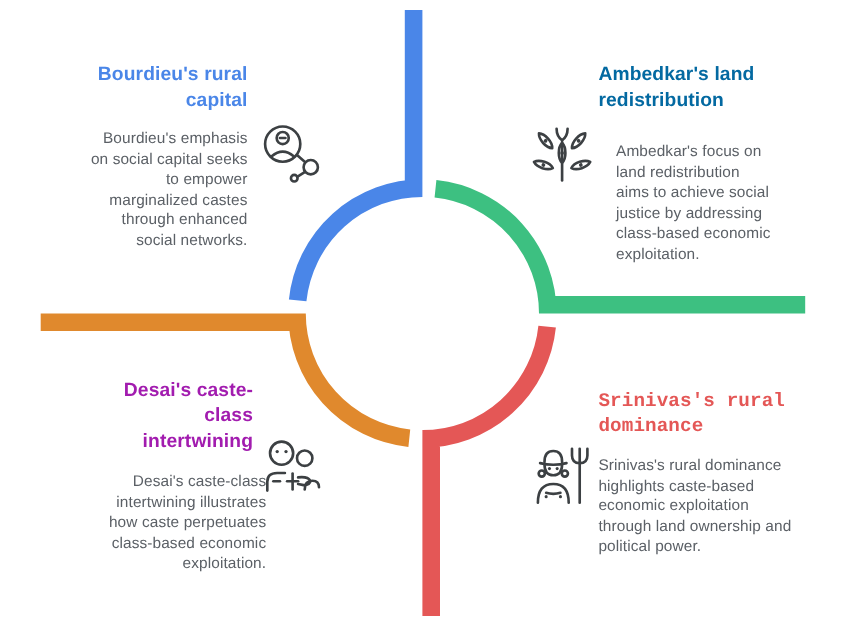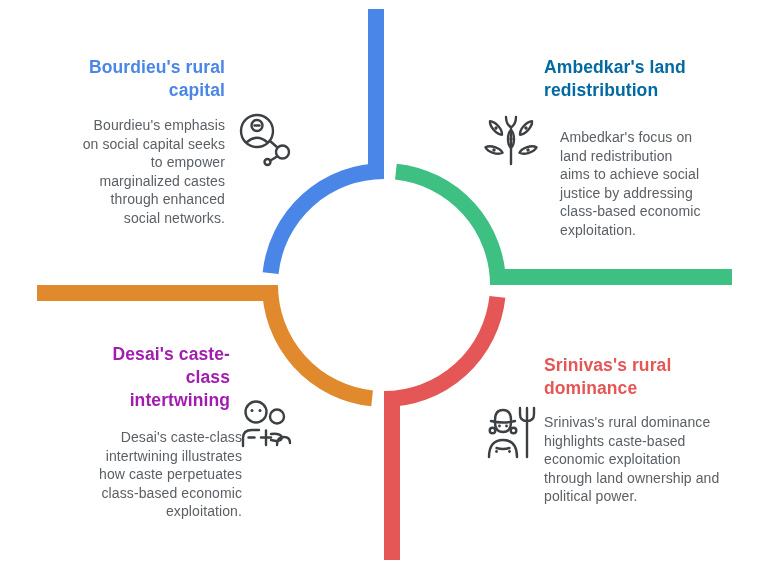--- a/index.html
+++ b/index.html
@@ -113,21 +113,21 @@
         <path d="M9.5 38.5 H15.5"></path>
         <path d="M27 31.5 V46"></path>
         <path d="M22 38.5 H32"></path>
         <path d="M32 35 Q41 34 43 38 Q43 42 37 42 L32 41"></path>
         <path d="M38 46 Q38 38 45 38 Q51 38 51 44"></path>
       </g>
     </svg>
   </div>
 
   <div>
-    <h2 class="section-heading align-left" style="left: 544px; top: 354px; width: 210px; color: rgb(228, 87, 86);">Srinivas's rural
+    <h2 class="section-heading align-left" style="left: 544px; top: 354px; width: 210px; color: rgb(228, 87, 86); font-family: Liberation Mono, monospace;">Srinivas's rural
 dominance</h2>
     <p class="section-body align-left" style="left: 544px; top: 413px; width: 220px; color: rgb(91, 96, 102);">Srinivas's rural dominance
 highlights caste-based
 economic exploitation
 through land ownership and
 political power.</p>
     <svg class="icon" style="left:476px; top:400px;" width="64" height="62" viewBox="0 0 64 62">
       <g stroke="#3C4043">
         <path d="M44 8 V14 Q44 21 51 21"></path>
         <path d="M58 8 V14 Q58 21 51 21"></path>

